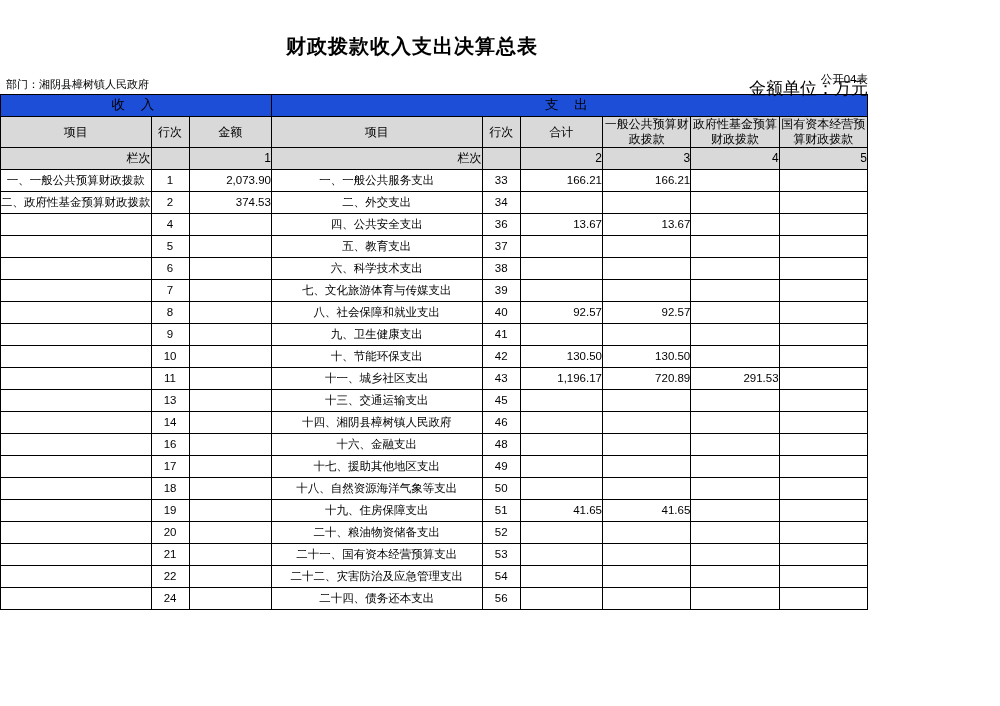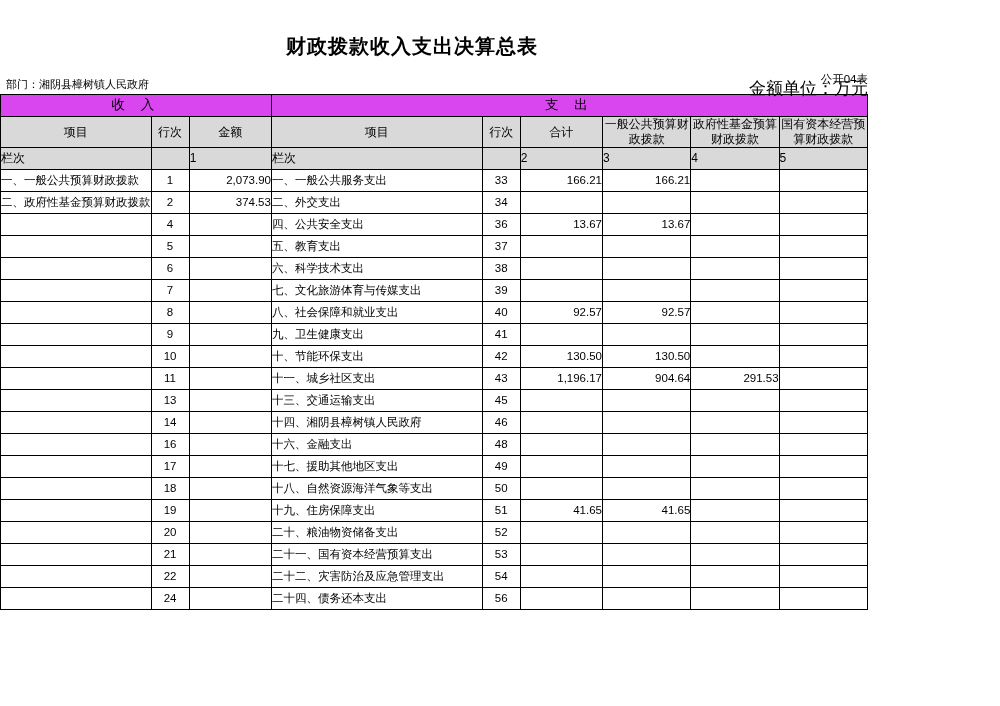--- a/index.html
+++ b/index.html
@@ -64,41 +64,41 @@
   }
   table.main td, table.main th {
     border: 1px solid #000000;
     padding: 0;
     height: 21px;
     vertical-align: middle;
     font-weight: normal;
     line-height: 1.25;
   }
   .hdr-big {
-    background: #d946ef;
+    background: #1d4ed8;
     text-align: center;
     font-size: 13.5px;
     letter-spacing: 6px;
     height: 26px;
   }
   .hdr-sub {
     background: #d9d9d9;
     text-align: center;
     font-size: 12px;
     height: 32px;
     padding: 0 2px;
   }
   .lan {
     background: #d9d9d9;
-    text-align: left;
+    text-align: right;
     font-size: 12px;
     height: 22px;
   }
   .c-item {
-    text-align: left;
+    text-align: center;
     padding-left: 4px;
     font-size: 11.5px;
   }
   .c-num {
     text-align: center;
     font-size: 11.5px;
   }
   .c-amt {
     text-align: right;
     padding-right: 6px;
@@ -261,21 +261,21 @@
           <td class="c-amt"></td>
           <td class="c-amt"></td>
         </tr>
         <tr>
           <td class="c-item"></td>
           <td class="c-num">11</td>
           <td class="c-amt"></td>
           <td class="c-item">十一、城乡社区支出</td>
           <td class="c-num">43</td>
           <td class="c-amt">1,196.17</td>
-          <td class="c-amt">904.64</td>
+          <td class="c-amt">720.89</td>
           <td class="c-amt">291.53</td>
           <td class="c-amt"></td>
         </tr>
         <tr>
           <td class="c-item"></td>
           <td class="c-num">13</td>
           <td class="c-amt"></td>
           <td class="c-item">十三、交通运输支出</td>
           <td class="c-num">45</td>
           <td class="c-amt"></td>

